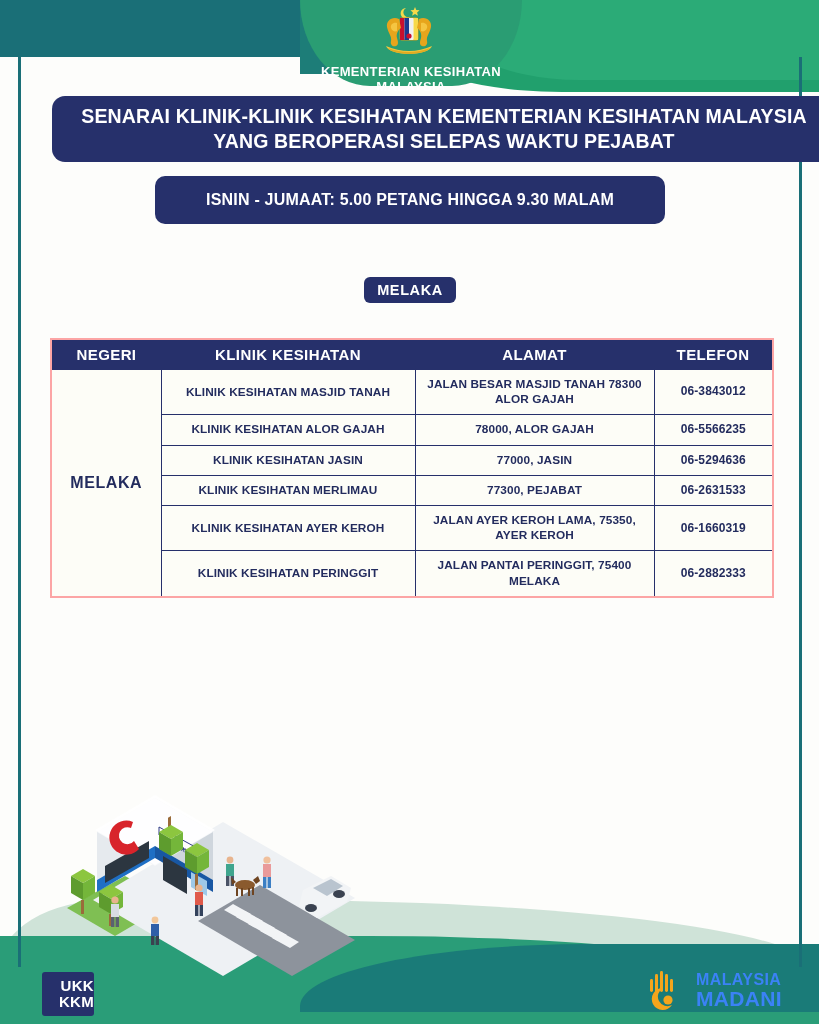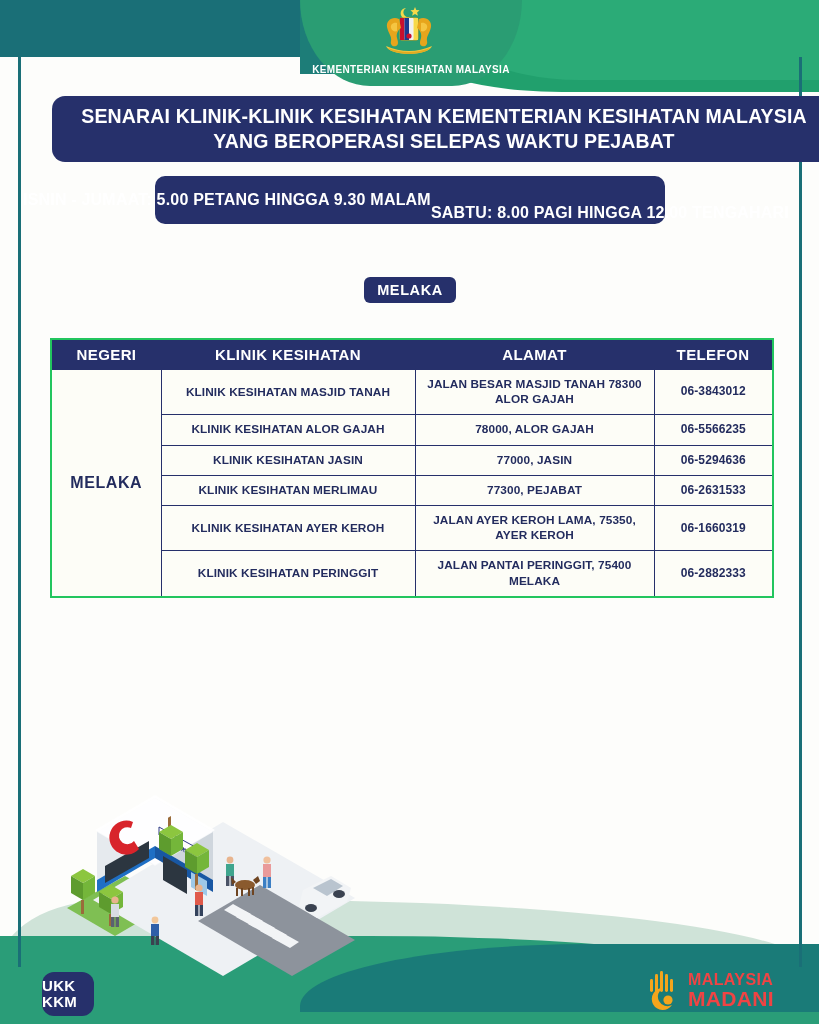--- a/index.html
+++ b/index.html
@@ -66,21 +66,21 @@
     position: absolute;
     left: 370px; top: 4px;
     width: 78px; height: 58px;
     z-index: 8;
   }
   .ministry-name {
     position: absolute;
     left: 300px; top: 64px;
     width: 222px;
     text-align: center;
-    font-size: 10px;
+    font-size: 13px;
     font-weight: bold;
     letter-spacing: 0.35px;
     color: #ffffff;
     z-index: 8;
   }
 
   
   .rule-left {
     position: absolute;
     left: 18px; top: 57px;
@@ -165,21 +165,21 @@
   .table-wrap {
     position: absolute;
     left: 50px; top: 338px;
     width: 722px;
     z-index: 7;
   }
   table.clinics {
     border-collapse: collapse;
     width: 722px;
     table-layout: fixed;
-    border: 2px solid #22c55e;
+    border: 2px solid #fca5a5;
   }
   table.clinics thead th {
     background: #26306b;
     color: #ffffff;
     font-size: 15px;
     font-weight: bold;
     letter-spacing: 0.4px;
     padding: 6px 2px;
     text-align: center;
     border: none;
@@ -248,24 +248,24 @@
     width: 819px; height: 12px;
     background: #2a9d78;
     z-index: 5;
   }
 
   .ukk-badge {
     position: absolute;
     left: 42px; top: 972px;
     width: 52px; height: 44px;
     background: #26306b;
-    border-radius: 12px;
+    border-radius: 3px;
     display: flex;
     flex-direction: column;
-    align-items: flex-start;
+    align-items: flex-end;
     justify-content: center;
     z-index: 9;
   }
   .ukk-badge span {
     color: #ffffff;
     font-size: 15px;
     font-weight: bold;
     line-height: 1.05;
     letter-spacing: 0.3px;
   }
@@ -273,22 +273,22 @@
   .madani {
     position: absolute;
     left: 645px; top: 966px;
     width: 150px; height: 48px;
     display: flex;
     align-items: center;
     z-index: 9;
   }
   .madani-mark { width: 36px; height: 40px; flex: 0 0 36px; }
   .madani-text {
-    margin-left: 7px;
-    color: #ef4444;
+    margin-left: 15px;
+    color: #3b82f6;
     line-height: 1.0;
   }
   .madani-text .m1 { font-size: 16px; font-weight: bold; letter-spacing: 0.4px; display:block; }
   .madani-text .m2 { font-size: 21px; font-weight: bold; letter-spacing: 0.3px; display:block; }
 </style>
 </head>
 <body>
 
 <div class="poster">
 
@@ -323,21 +323,20 @@
 
   <div class="rule-left"></div>
   <div class="rule-right"></div>
 
   <div class="title-banner">
     <div class="title-text">SENARAI KLINIK-KLINIK KESIHATAN KEMENTERIAN KESIHATAN MALAYSIA YANG BEROPERASI SELEPAS WAKTU PEJABAT</div>
   </div>
 
   <div class="hours-banner">
     <div class="hours-line">ISNIN - JUMAAT: 5.00 PETANG HINGGA 9.30 MALAM</div>
-    <div class="hours-line second">SABTU: 8.00 PAGI HINGGA 12.00 TENGAHARI</div>
   </div>
 
   <div class="state-badge">
     <span>MELAKA</span>
   </div>
 
   <div class="table-wrap">
     <table class="clinics">
       <colgroup>
         <col class="col-negeri">

